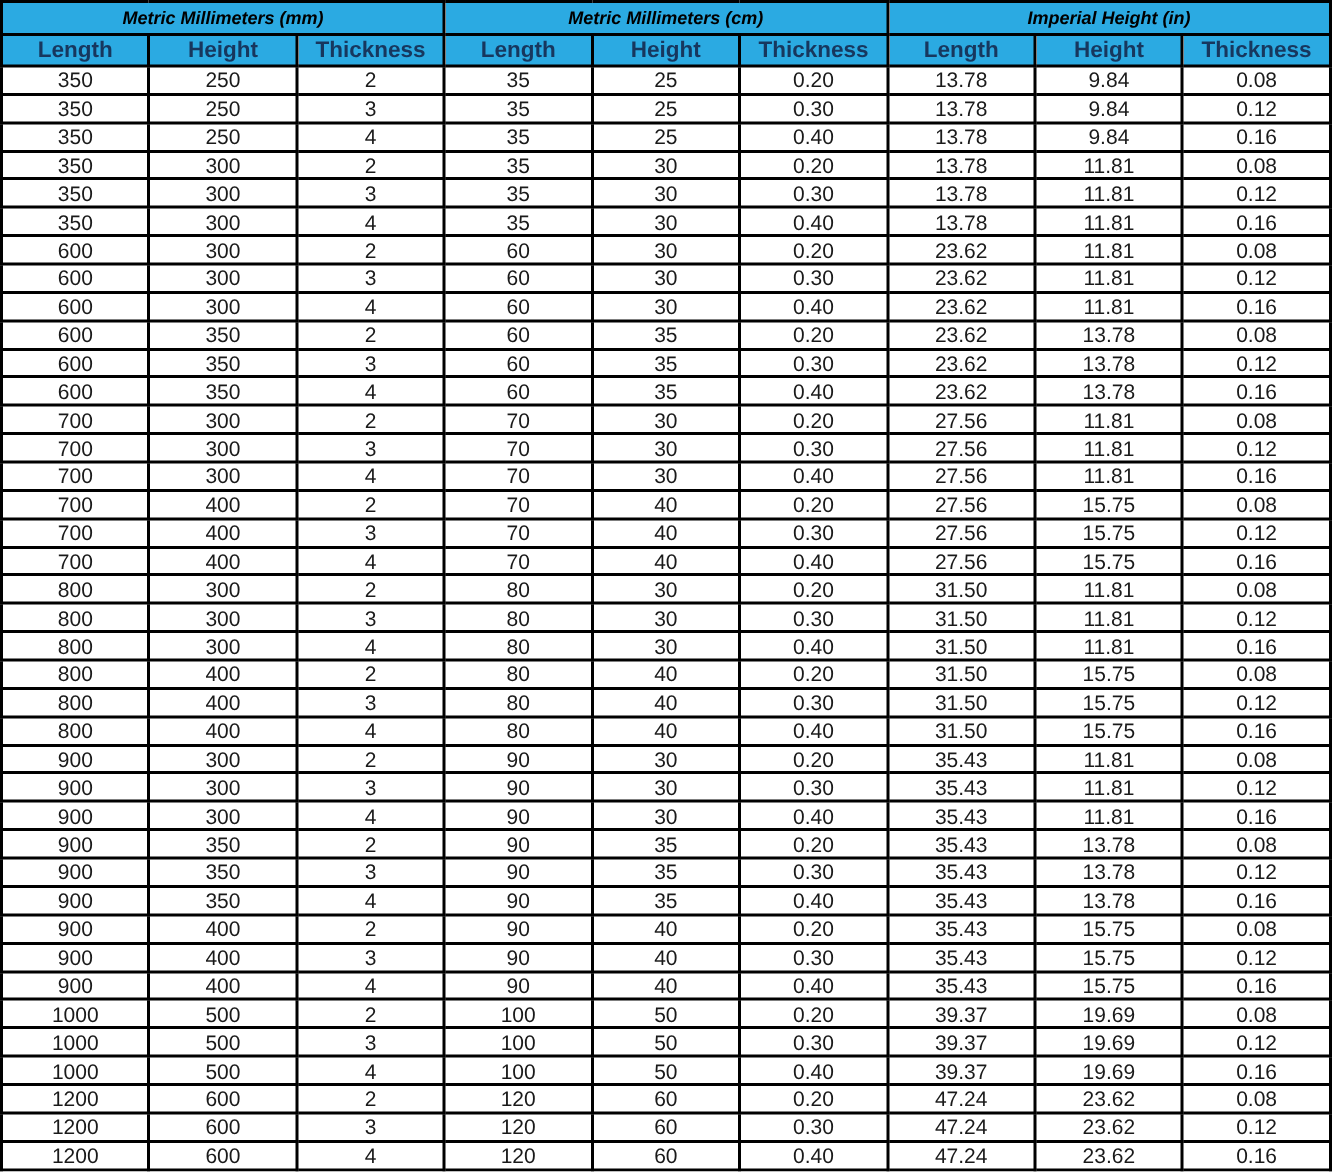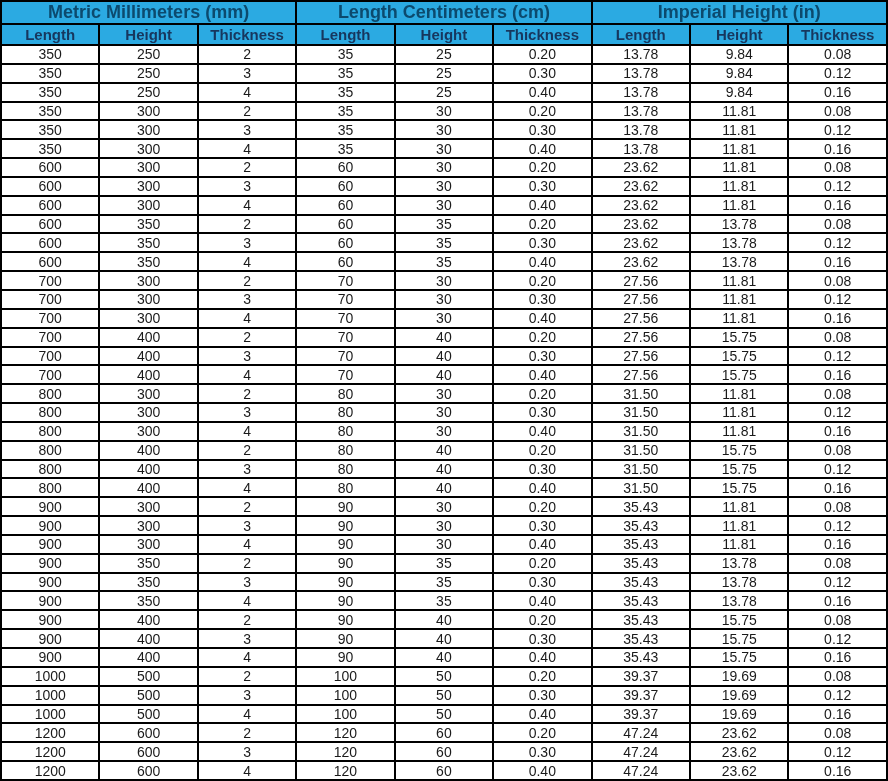--- a/index.html
+++ b/index.html
@@ -26,24 +26,25 @@
     text-align: center;
     vertical-align: middle;
     overflow: hidden;
     white-space: nowrap;
   }
   table.conv {
     border: 2px solid #000000;
   }
   tr.group-header th {
     background: #2BAAE2;
-    color: #0c4a6e;
+    color: #000000;
     font-weight: bold;
-    font-size: 18px;
+    font-size: 12px;
     height: 20px;
+    font-style: italic;
   }
   tr.sub-header th {
     background: #2BAAE2;
     color: #17375E;
     font-weight: bold;
     font-size: 15px;
     height: 19px;
   }
   tbody td {
     background: #ffffff;
@@ -63,21 +64,21 @@
       <col style="width:11.11%">
         <col style="width:11.11%">
         <col style="width:11.11%">
       <col style="width:11.12%">
         <col style="width:11.11%">
         <col style="width:11.11%">
     </colgroup>
     <thead>
       <tr class="group-header">
         <th colspan="3">Metric Millimeters (mm)</th>
-        <th colspan="3">Length Centimeters (cm)</th>
+        <th colspan="3">Metric Millimeters (cm)</th>
         <th colspan="3">Imperial Height (in)</th>
       </tr>
       <tr class="sub-header">
         <th>Length</th>
         <th>Height</th>
         <th>Thickness</th>
         <th>Length</th>
         <th>Height</th>
         <th>Thickness</th>
         <th>Length</th>

